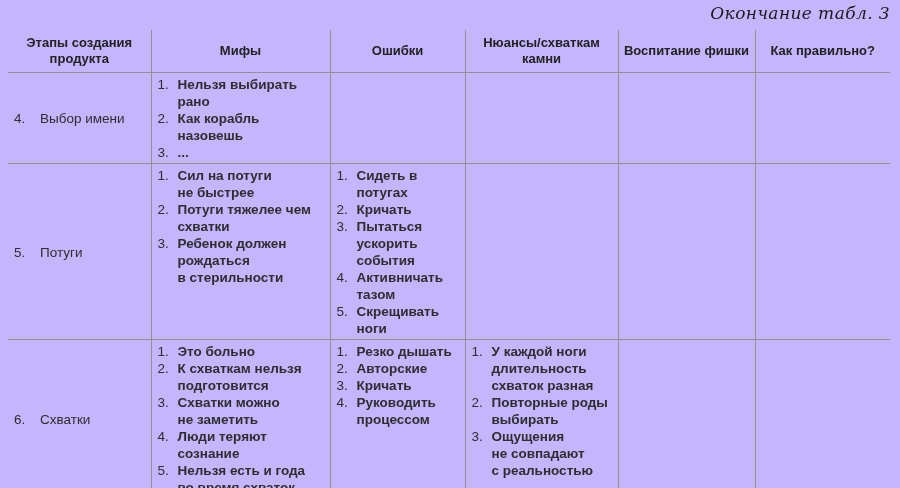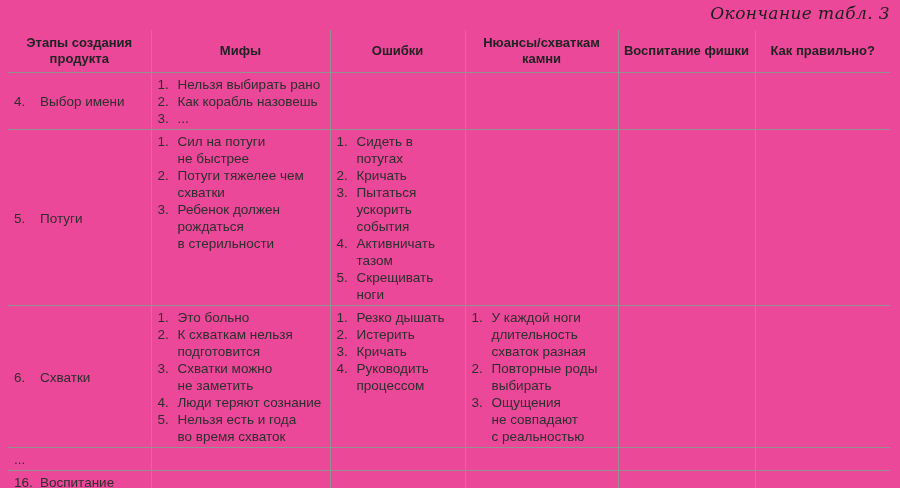--- a/index.html
+++ b/index.html
@@ -1,20 +1,20 @@
 <!DOCTYPE html>
 <html><head>
 <meta charset="utf-8">
 <style>
   html, body { margin: 0; padding: 0; background: #ffffff; }
   .page {
     position: relative;
     width: 900px;
     height: 488px;
-    background: #ec4899;
+    background: #c4b5fd;
     font-family: "Liberation Sans", "DejaVu Sans", sans-serif;
     color: #2e2e2e;
     overflow: hidden;
   }
   .caption {
     position: absolute;
     top: 3px;
     right: 10px;
     font-family: "DejaVu Serif", serif;
     font-style: italic;
@@ -57,21 +57,21 @@
     border-bottom: 1px solid #929292;
     font-size: 13.5px;
     line-height: 17px;
     padding: 3px 4px 2px 6px;
   }
   tbody td.stage { vertical-align: middle; }
   tbody tr:last-child td { border-bottom: none; }
 
   .li { display: flex; align-items: flex-start; }
   .li .n { flex: 0 0 20px; }
-  .li .t { white-space: pre-line; }
+  .li .t { white-space: pre-line; font-weight: bold; }
   .stage-wrap { display: flex; align-items: flex-start; }
   .stage-wrap .n { flex: 0 0 26px; }
   .stage-wrap .t { white-space: pre-line; }
 </style>
 </head>
 <body>
 
 <div class="page">
   <div class="caption">Окончание табл. 3</div>
   <table class="stages">
@@ -207,21 +207,21 @@
 во время схваток</span>
             </div>
           </td>
           <td>
             <div class="li">
               <span class="n">1.</span>
               <span class="t">Резко дышать</span>
             </div>
             <div class="li">
               <span class="n">2.</span>
-              <span class="t">Истерить</span>
+              <span class="t">Авторские</span>
             </div>
             <div class="li">
               <span class="n">3.</span>
               <span class="t">Кричать</span>
             </div>
             <div class="li">
               <span class="n">4.</span>
               <span class="t">Руководить
 процессом</span>
             </div>

